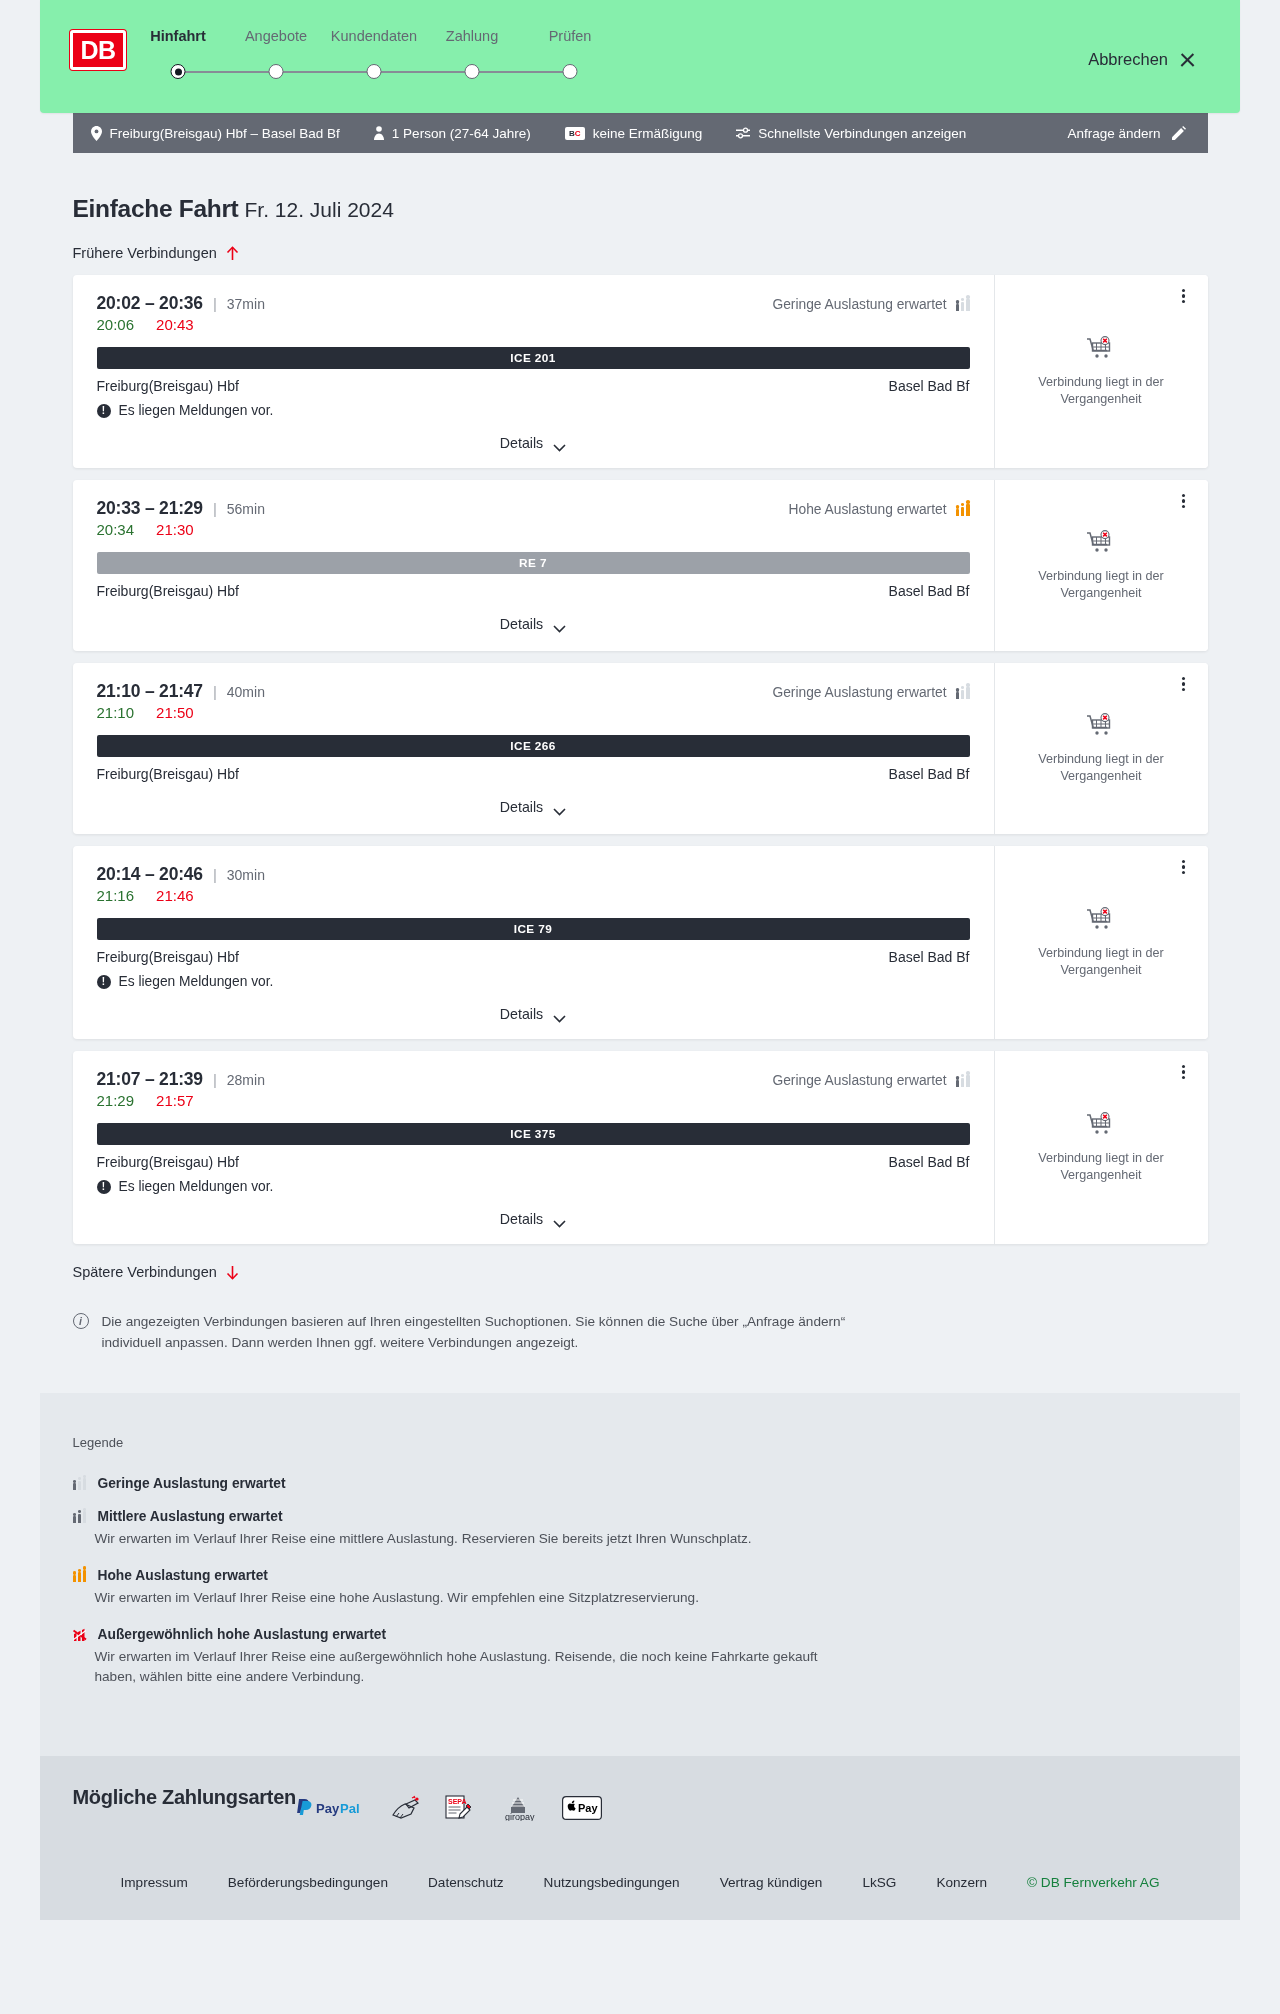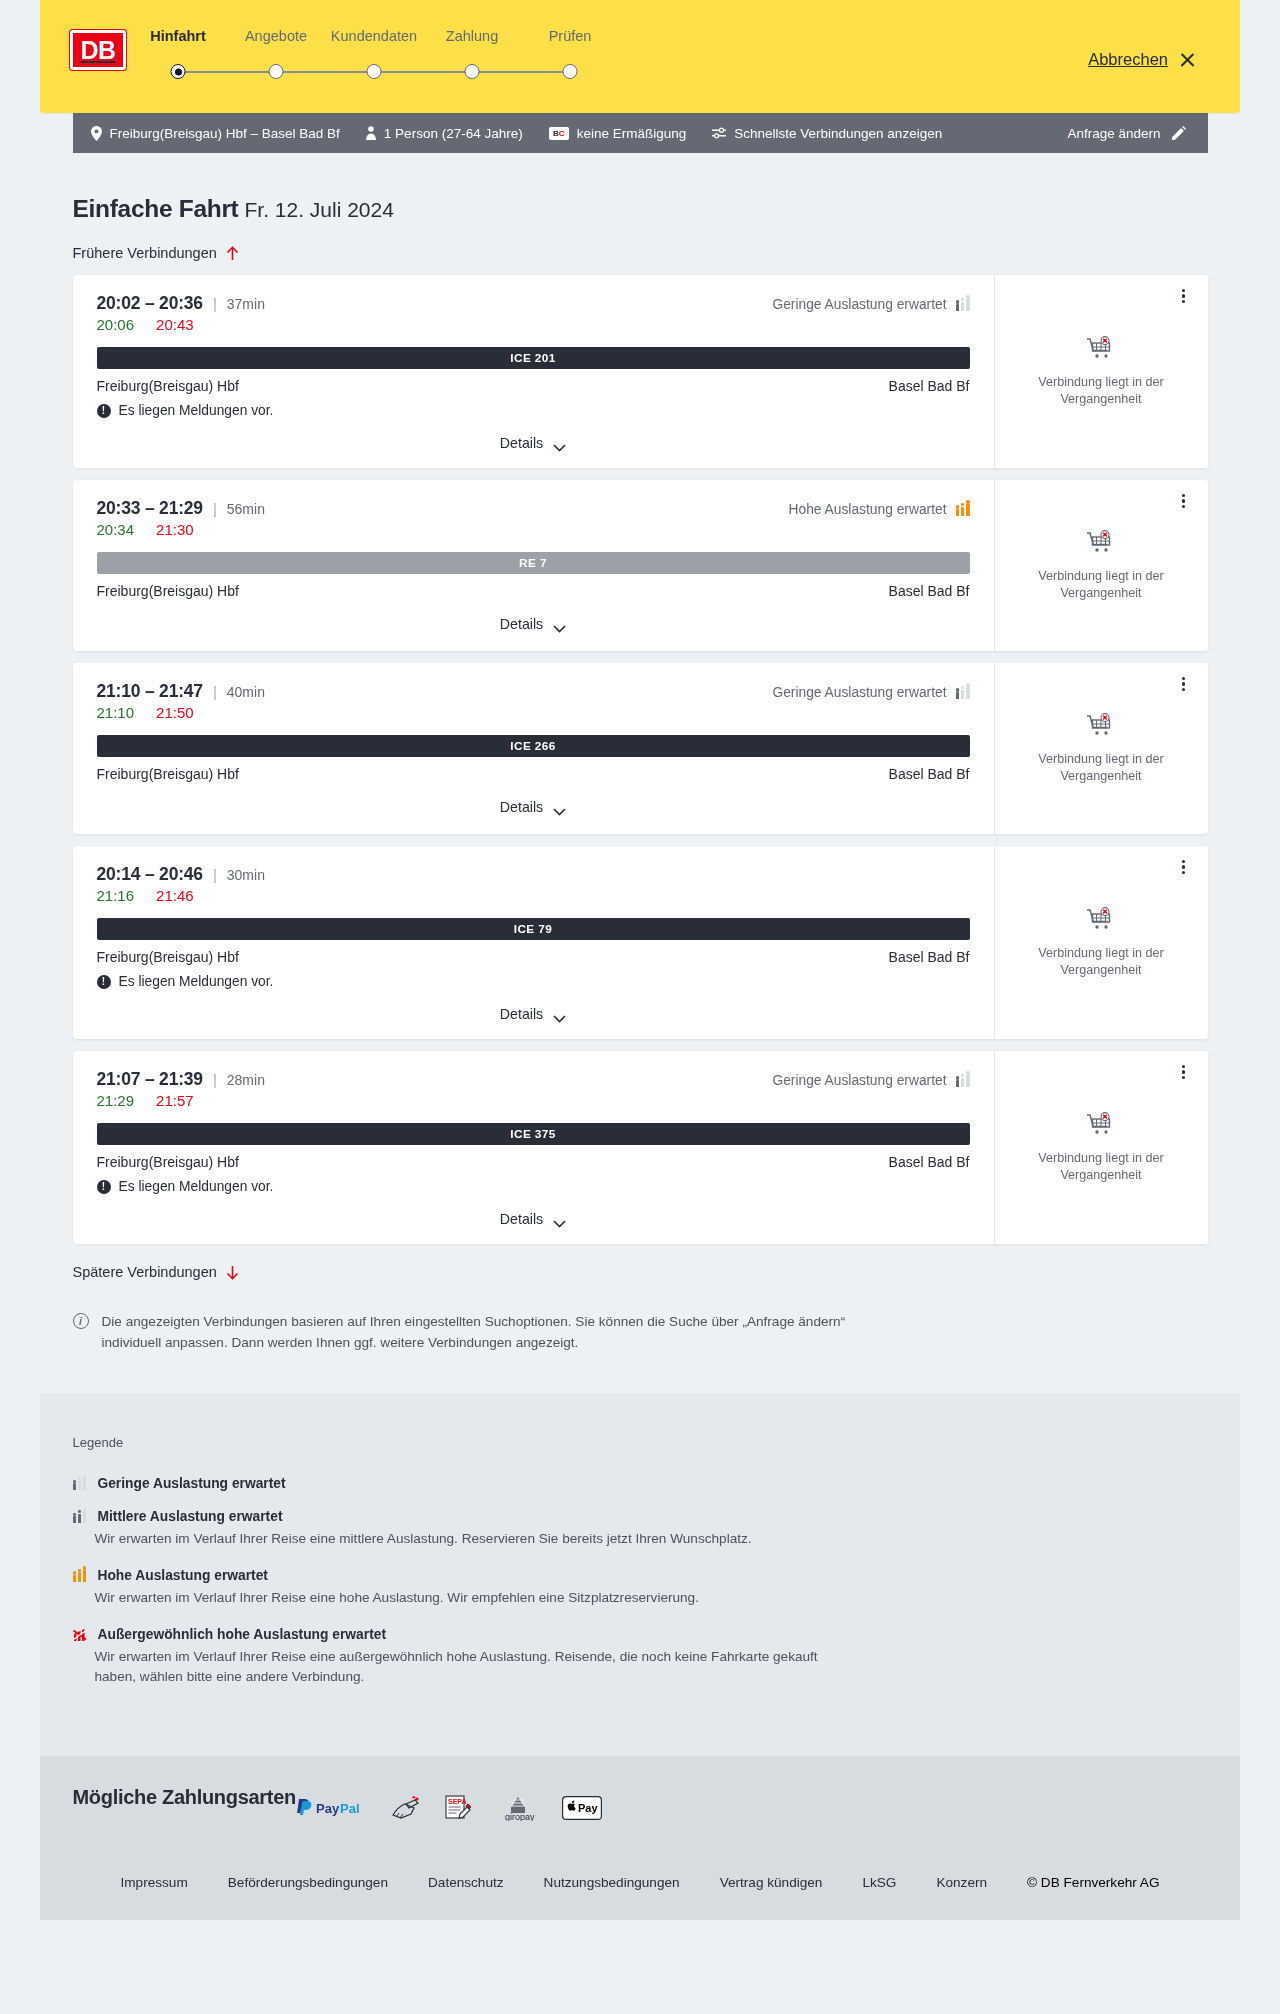--- a/index.html
+++ b/index.html
@@ -20,27 +20,26 @@
     background: #eef1f4;
     overflow: hidden;
   }
 
   
   .header {
     position: relative;
     width: 1200px;
     margin: 0 auto;
     height: 113px;
-    background: #fde047;
+    background: #86efac;
     border-radius: 0 0 4px 4px;
     display: flex;
     align-items: flex-start;
     padding: 26px 44px 0 30px;
     box-shadow: 0 1px 2px rgba(0,0,0,0.06);
-    text-decoration: underline;
   }
 
   .db-logo {
     width: 56px;
     height: 40px;
     background: #ec0016;
     border: 3px solid #ffffff;
     border-radius: 3px;
     display: flex;
     align-items: center;
@@ -147,21 +146,21 @@
   .summary-bar {
     width: 1135px;
     margin: 0 auto;
     height: 40px;
     background: #646973;
     display: flex;
     align-items: center;
     padding: 0 22px 0 18px;
     color: #ffffff;
     font-size: 13.5px;
-    gap: 0;
+    gap: 8px;
   }
   .sum-item {
     display: flex;
     align-items: center;
     gap: 8px;
     white-space: nowrap;
     margin-right: 26px;
     cursor: pointer;
   }
   .sum-item .label { color: #ffffff; }
@@ -525,21 +524,21 @@
     padding: 22px 0 30px;
   }
   .flinks {
     display: flex;
     justify-content: center;
     gap: 40px;
     font-size: 13.6px;
     color: #282d37;
   }
   .flinks a { color: #282d37; text-decoration: none; cursor: pointer; }
-  .flinks .copy { color: #000000; }
+  .flinks .copy { color: #15803d; }
 
   .left-rail {
     position: absolute;
     left: 0; top: 0;
     width: 40px; height: 100%;
     background: #eef1f4;
   }
   .right-rail {
     position: absolute;
     right: 0; top: 0;

